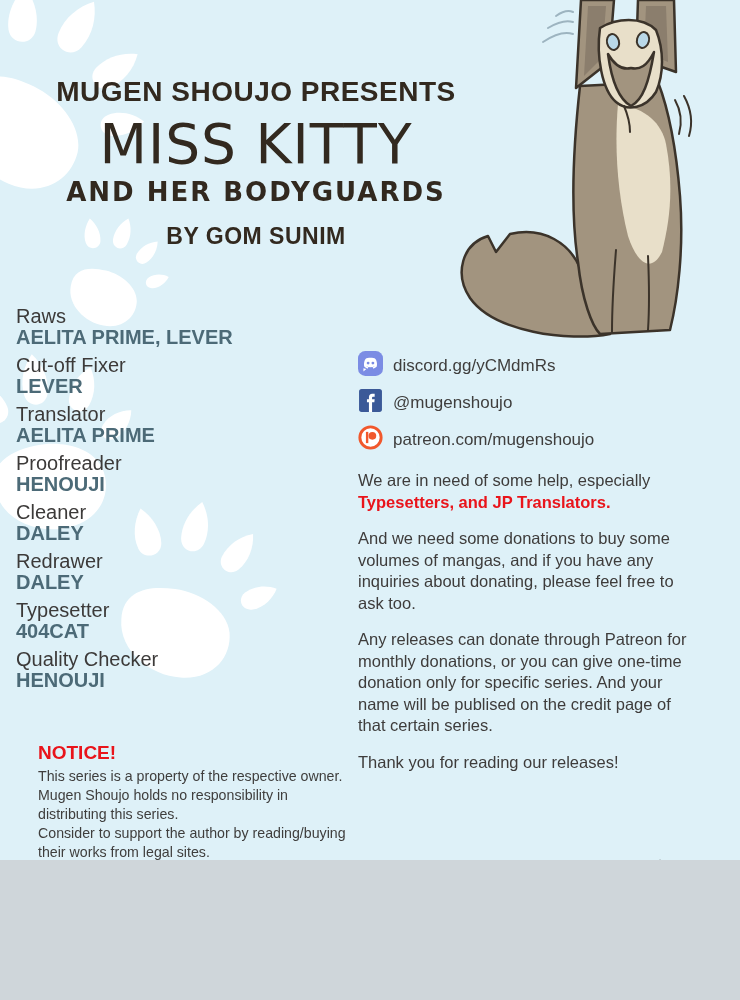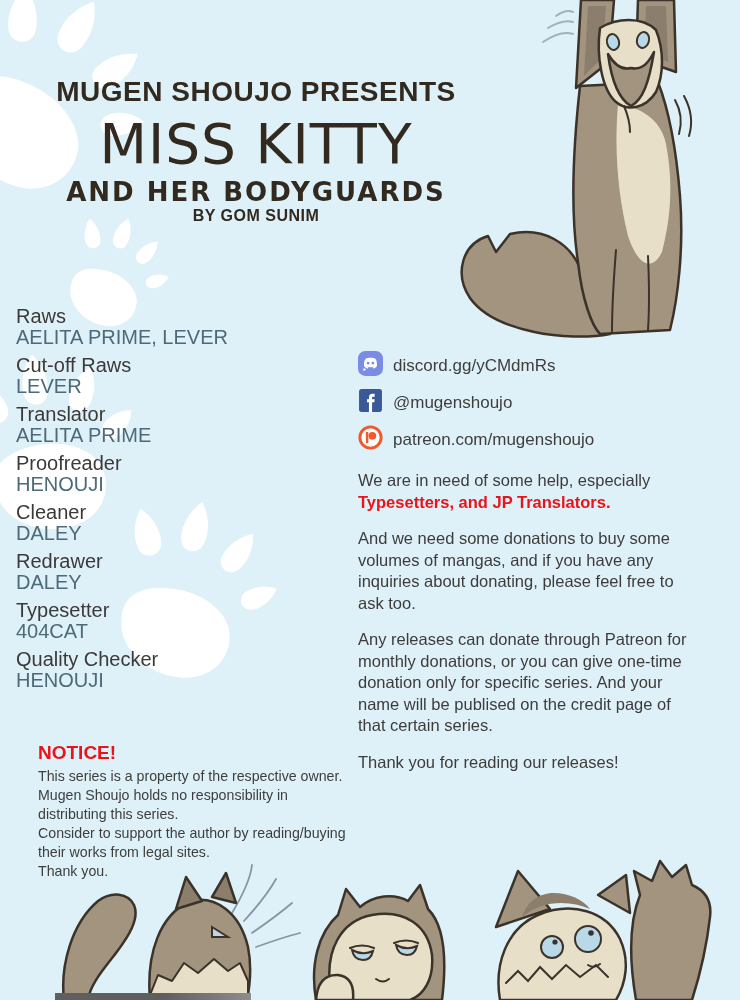--- a/index.html
+++ b/index.html
@@ -5,44 +5,44 @@
   :root{
     --page_bg:#def1f8; --ink:#3a3632; --title_ink:#32291f; --name_slate:#4c6a77;
     --alert_red:#e9141b; --discord_blurple:#7b8ce4; --facebook_blue:#3b5998;
     --patreon_orange:#f1582c; --paw_white:#ffffff;
     --fur_taupe:#a2947f; --fur_dark:#8b7e6d; --fur_cream:#e8dfc9; --outline:#3b332a;
     --eye_blue:#b9d8e8; --motion_gray:#8795a0;
   }
   *{margin:0;padding:0;box-sizing:border-box}
   html,body{background:#cfd6da}
   .page{
-    position:relative;width:740px;height:1000px;margin:0 auto;overflow:hidden;
+    position:relative;width:740px;height:860px;margin:0 auto;overflow:hidden;
     background:var(--page_bg);
     font-family:"Liberation Sans", sans-serif;color:var(--ink);
   }
   .paws-layer{position:absolute;left:0;top:0;width:740px;height:1000px;pointer-events:none}
 
   
   .masthead{position:absolute;left:0;top:76px;width:512px;text-align:center}
   .presents{font-size:28px;font-weight:bold;letter-spacing:.5px;color:var(--title_ink)}
   .series-title{
     font-family:"DejaVu Sans", sans-serif;font-size:55px;font-weight:normal;
     letter-spacing:1px;line-height:1.1;color:var(--title_ink);margin-top:6px;
   }
   .series-subtitle{
     font-family:"DejaVu Sans", sans-serif;font-size:26px;font-weight:600;
     letter-spacing:2px;color:var(--title_ink);margin-top:2px;
   }
-  .byline{font-size:16px;font-weight:bold;letter-spacing:.5px;color:var(--title_ink);}
+  .byline{font-size:23px;font-weight:bold;letter-spacing:.5px;color:var(--title_ink);margin-top:16px}
 
   
   .credits{position:absolute;left:16px;top:306px;width:330px;text-align:left}
   .credit{margin-bottom:7px}
   .credit .role{font-size:20px;line-height:21px;color:#3c3a39}
-  .credit .cname{font-size:20px;line-height:21px;font-weight:normal;color:var(--name_slate)}
+  .credit .cname{font-size:20px;line-height:21px;font-weight:bold;color:var(--name_slate)}
 
   
   .social{position:absolute;left:358px;top:350px}
   .social-row{display:flex;align-items:flex-end;margin-bottom:11px;height:26px;cursor:pointer}
   .social-row .icon{width:25px;height:25px;margin-right:10px;flex:0 0 auto}
   .social-label{font-size:17px;color:#3f3e3d}
 
   
   .info{position:absolute;left:358px;top:470px;width:338px;font-size:16.5px;line-height:21.5px;color:#3e3c3b}
   .info p{margin:0 0 15px}
@@ -122,21 +122,21 @@
     <path class="lineart" d="M225,100 q9,16 4,34"></path>
     <path class="lineart" d="M234,96 q11,20 5,40"></path>
   </svg>
 
   <section class="credits">
     <div class="credit">
       <div class="role">Raws</div>
       <div class="cname">AELITA PRIME, LEVER</div>
     </div>
     <div class="credit">
-      <div class="role">Cut-off Raws</div>
+      <div class="role">Cut-off Fixer</div>
       <div class="cname">LEVER</div>
     </div>
     <div class="credit">
       <div class="role">Translator</div>
       <div class="cname">AELITA PRIME</div>
     </div>
     <div class="credit">
       <div class="role">Proofreader</div>
       <div class="cname">HENOUJI</div>
     </div>

